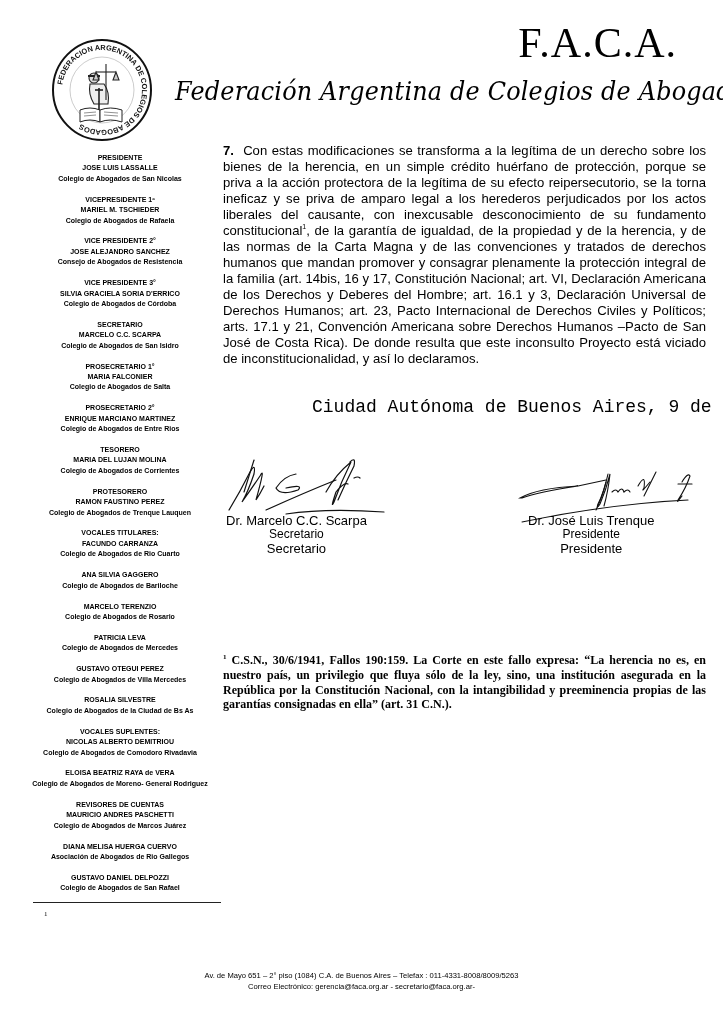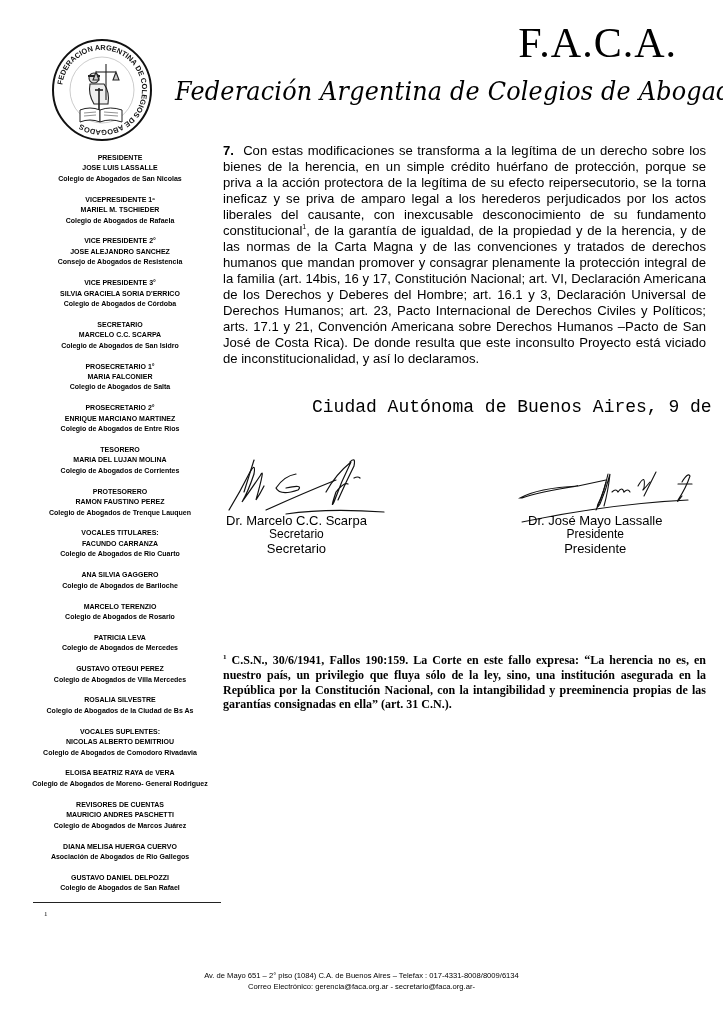--- a/index.html
+++ b/index.html
@@ -200,23 +200,23 @@
     <path d="M88,20 Q84,36 78,48"></path>
     <path d="M94,30 Q98,26 100,30 Q104,24 106,30 Q110,26 112,30"></path>
     <path d="M120,24 Q128,10 126,26 Q122,32 132,20"></path>
     <path d="M138,10 L126,34"></path>
     <path d="M164,20 Q170,10 172,14 Q168,26 160,38 Q158,42 164,34"></path>
     <path d="M160,22 L174,22"></path>
     <path d="M4,60 Q90,42 170,38"></path>
   </g>
 </svg>
 <div class="sig sig-right">
-  <span class="name">Dr. José Mayo Lassalle</span>
+  <span class="name">Dr. José Luis Trenque</span>
   <span class="role-small">Presidente</span>
   <span class="role">Presidente</span>
 </div>
 
 <div class="footnote"><sup>1</sup><span> C.S.N., 30/6/1941, Fallos 190:159. La Corte en este fallo expresa: “La herencia no es, en nuestro país, un privilegio que fluya sólo de la ley, sino, una institución asegurada en la República por la Constitución Nacional, con la intangibilidad y preeminencia propias de las garantías consignadas en ella” (art. 31 C.N.).</span></div>
 
 <div class="footer">
-  <div>Av. de Mayo 651 – 2° piso (1084) C.A. de Buenos Aires – Telefax : 017-4331-8008/8009/6134</div>
+  <div>Av. de Mayo 651 – 2° piso (1084) C.A. de Buenos Aires – Telefax : 011-4331-8008/8009/5263</div>
   <div>Correo Electrónico: gerencia@faca.org.ar - secretario@faca.org.ar-</div>
 </div>
 
 </body></html>

